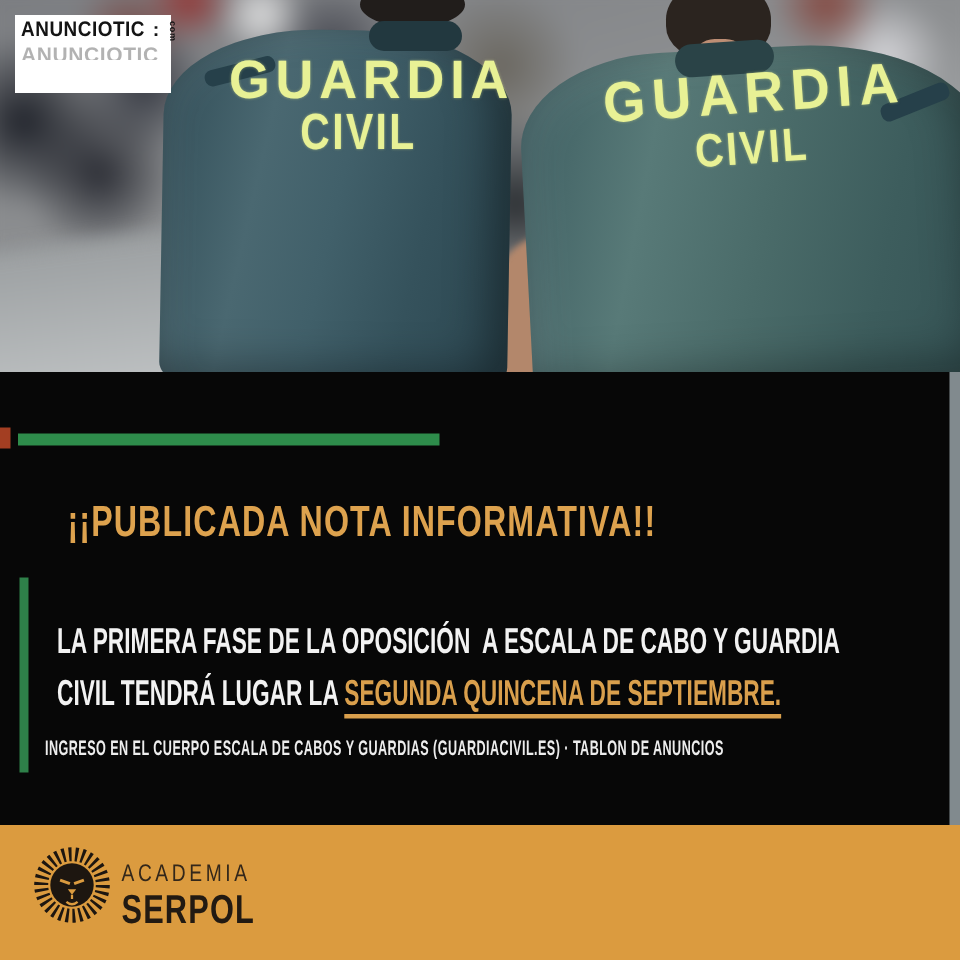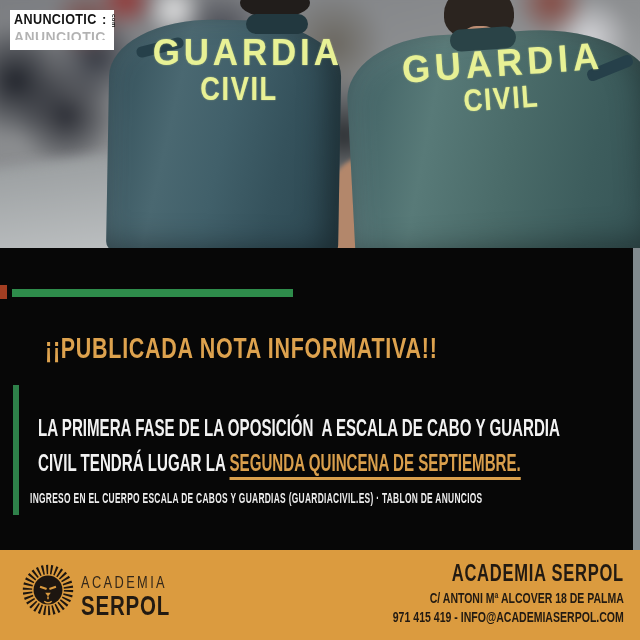--- a/index.html
+++ b/index.html
@@ -51,21 +51,21 @@
     text-shadow:0 0 2px rgba(220,230,140,.55);}
   .shirt-text span{display:block;}
   .st-left{left:150px;top:34px;width:178px;}
   .st-left .l1{font-size:36px;letter-spacing:4px;line-height:37px;transform:scaleX(.97);}
   .st-left .l2{font-size:34px;letter-spacing:2px;line-height:34px;transform:scaleX(.8);}
   .st-right{left:398px;top:44px;width:204px;transform:rotate(-4deg);}
   .st-right .l1{font-size:38px;letter-spacing:5px;line-height:38px;transform:scaleX(.95);}
   .st-right .l2{font-size:31px;letter-spacing:2px;line-height:34px;transform:scaleX(.85);}
 
   
-  .badge{position:absolute;left:10px;top:10px;width:104px;height:40px;background:#ffffff;
+  .badge{position:absolute;left:10px;top:10px;width:104px;height:52px;background:#ffffff;
          padding:3px 0 0 4px;box-sizing:border-box;z-index:10;}
   .badge-row{display:flex;align-items:flex-start;line-height:13px;white-space:nowrap;}
   .badge-text{font-size:14px;font-weight:700;letter-spacing:.4px;color:#141414;
               transform:scaleX(.9);transform-origin:0 50%;}
   .badge-colon{font-size:13px;font-weight:900;color:#141414;margin-left:-4px;}
   .badge-com{font-size:6px;font-weight:700;color:#141414;writing-mode:vertical-rl;
              letter-spacing:.5px;margin-left:1px;margin-top:1px;}
   .badge-mirror{height:12px;overflow:hidden;}
   .badge-mirror .badge-text{transform:scaleX(.9) scaleY(-1);transform-origin:0 32%;opacity:.32;}
 
@@ -155,19 +155,14 @@
       <circle cx="30" cy="30" r="22" fill="none" stroke="#1d1610" stroke-width="10" stroke-dasharray="2 2.6"></circle>
       <circle cx="30" cy="30" r="15.5" fill="#1d1610"></circle>
       <path d="M21.5 26.5 l7 2.5 M38.5 26.5 l-7 2.5" stroke="#DB9B3F" stroke-width="2.2" fill="none"></path>
       <path d="M27 33 h6 l-3 4 z" fill="#DB9B3F"></path>
       <path d="M30 37 v3 M26 42 q4 3.5 8 0" stroke="#DB9B3F" stroke-width="1.6" fill="none"></path>
     </svg>
   </div>
   <div class="brand-academia">ACADEMIA</div>
   <div class="brand-serpol">SERPOL</div>
 
-  <div class="contact">
-    <div class="contact-name">ACADEMIA SERPOL</div>
-    <div class="contact-address">C/ ANTONI Mª ALCOVER 18 DE PALMA</div>
-    <div class="contact-phone">971 415 419 - INFO@ACADEMIASERPOL.COM</div>
-  </div>
 
 </div>
 
 </body></html>

